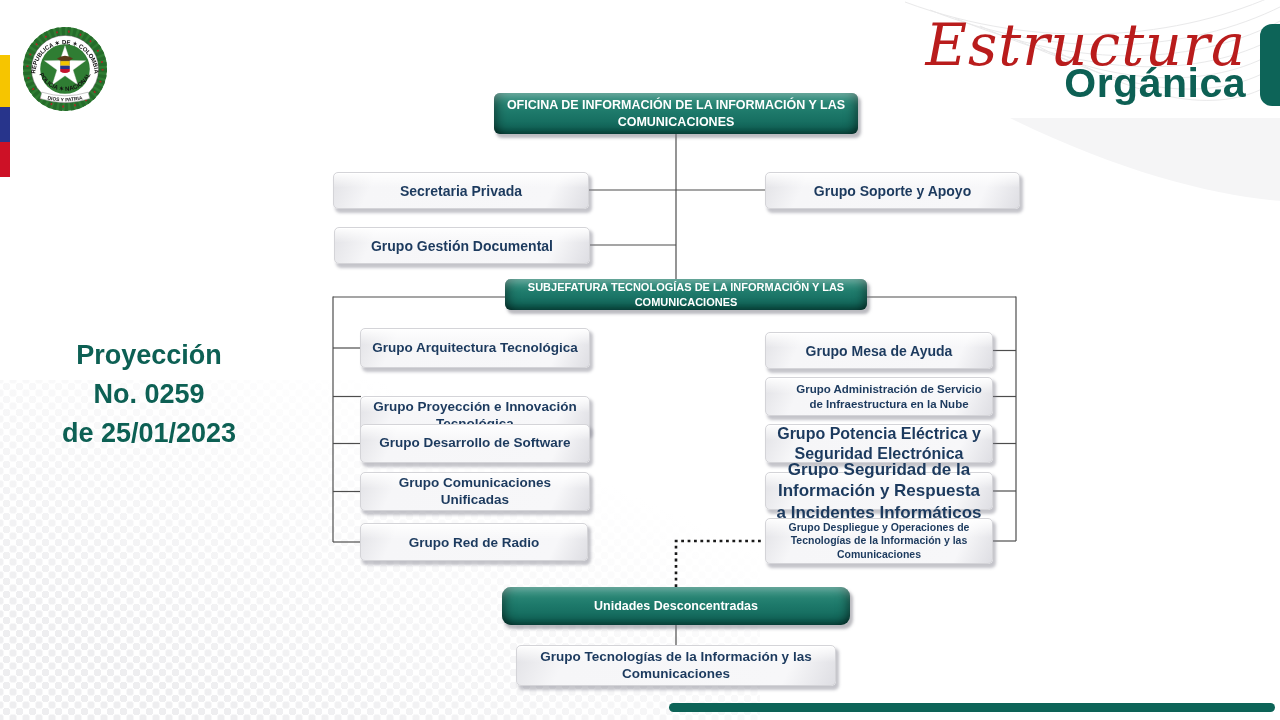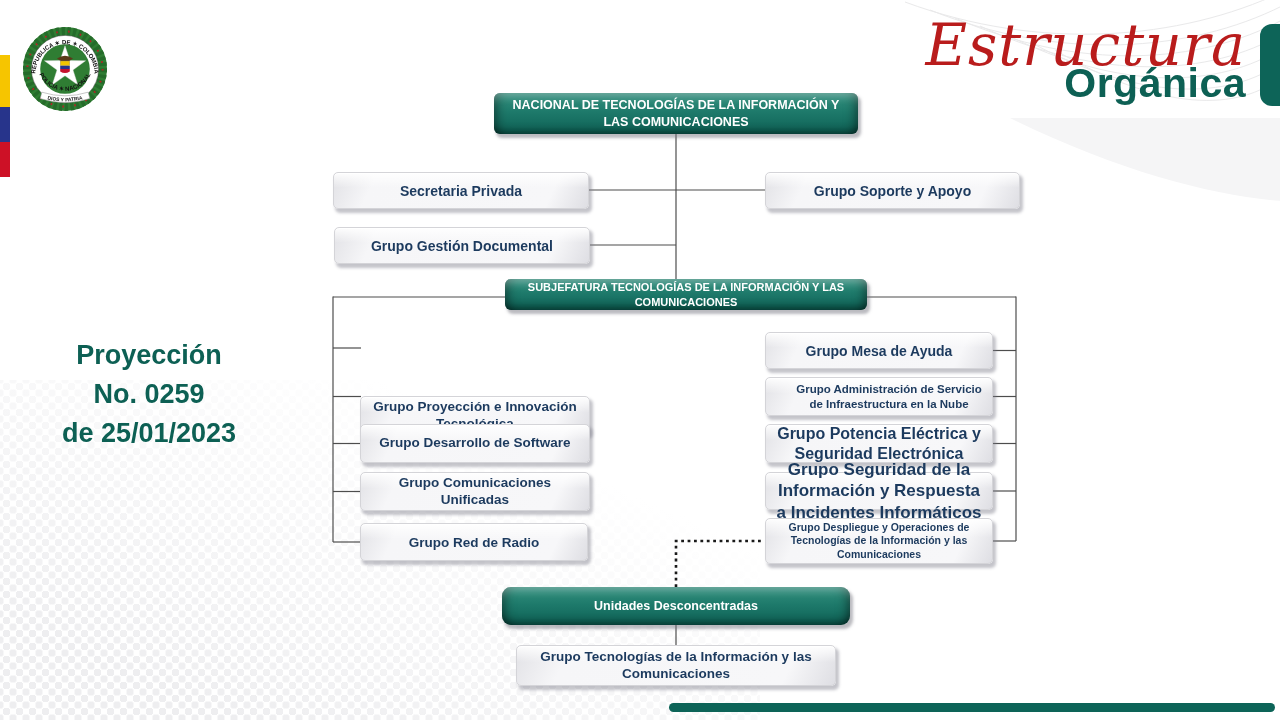--- a/index.html
+++ b/index.html
@@ -161,30 +161,31 @@
     <line x1="333" y1="542" x2="361" y2="542"></line>
     <line x1="992" y1="350.5" x2="1016" y2="350.5"></line>
     <line x1="992" y1="396.5" x2="1016" y2="396.5"></line>
     <line x1="992" y1="443.5" x2="1016" y2="443.5"></line>
     <line x1="992" y1="491" x2="1016" y2="491"></line>
     <line x1="992" y1="541" x2="1016" y2="541"></line>
     <line x1="676" y1="625" x2="676" y2="645"></line>
     <polyline class="dotted" points="676,587 676,541 763,541"></polyline>
   </svg>
 
-  <div class="box tbox" style="left:494px;top:93px;width:364px;height:41px;font-size:12.5px;line-height:1.3;">NACIONAL DE TECNOLOGÍAS DE LA INFORMACIÓN Y LAS COMUNICACIONES</div>
+  <div class="box tbox" style="left:494px;top:93px;width:364px;height:41px;font-size:12.5px;line-height:1.3;">OFICINA DE INFORMACIÓN DE LA INFORMACIÓN Y LAS COMUNICACIONES</div>
 
   <div class="box gbox" style="left:333px;top:172px;width:256px;height:37px;font-size:14px;">Secretaria Privada</div>
 
   <div class="box gbox" style="left:765px;top:172px;width:255px;height:37px;font-size:14px;">Grupo Soporte y Apoyo</div>
 
   <div class="box gbox" style="left:334px;top:227px;width:256px;height:37px;font-size:14px;">Grupo Gestión Documental</div>
 
   <div class="box tbox" style="left:491px;top:279px;width:362px;height:31px;font-size:11px;line-height:1.3;padding:2px 4px;margin-left:14px;">SUBJEFATURA TECNOLOGÍAS DE LA INFORMACIÓN Y LAS COMUNICACIONES</div>
 
+  <div class="box gbox" style="left:360px;top:328px;width:230px;height:40px;font-size:13.5px;line-height:1.2;">Grupo Arquitectura Tecnológica</div>
   <div class="box gbox" style="left:360px;top:377px;width:230px;height:39px;font-size:13.5px;line-height:1.2;margin-top:19px;">Grupo Proyección e Innovación Tecnológica</div>
   <div class="box gbox" style="left:360px;top:424px;width:230px;height:39px;font-size:13.5px;line-height:1.2;">Grupo Desarrollo de Software</div>
   <div class="box gbox" style="left:360px;top:472px;width:230px;height:39px;font-size:13.5px;line-height:1.2;">Grupo Comunicaciones Unificadas</div>
   <div class="box gbox" style="left:360px;top:523px;width:228px;height:38px;font-size:13.5px;">Grupo Red de Radio</div>
 
   <div class="box gbox" style="left:765px;top:332px;width:228px;height:37px;font-size:14px;">Grupo Mesa de Ayuda</div>
   <div class="box gbox" style="left:765px;top:377px;width:228px;height:39px;font-size:11.5px;line-height:1.25;padding-left:28px;">Grupo Administración de Servicio de Infraestructura en la Nube</div>
   <div class="box gbox" style="left:765px;top:424px;width:228px;height:39px;font-size:16px;line-height:1.25;">Grupo Potencia Eléctrica y Seguridad Electrónica</div>
   <div class="box gbox" style="left:765px;top:472px;width:228px;height:38px;font-size:17px;line-height:1.25;">Grupo Seguridad de la Información y Respuesta a Incidentes Informáticos</div>
   <div class="box tbox" style="left:502px;top:587px;width:348px;height:38px;font-size:12.5px;border-radius:9px;">Unidades Desconcentradas</div>

